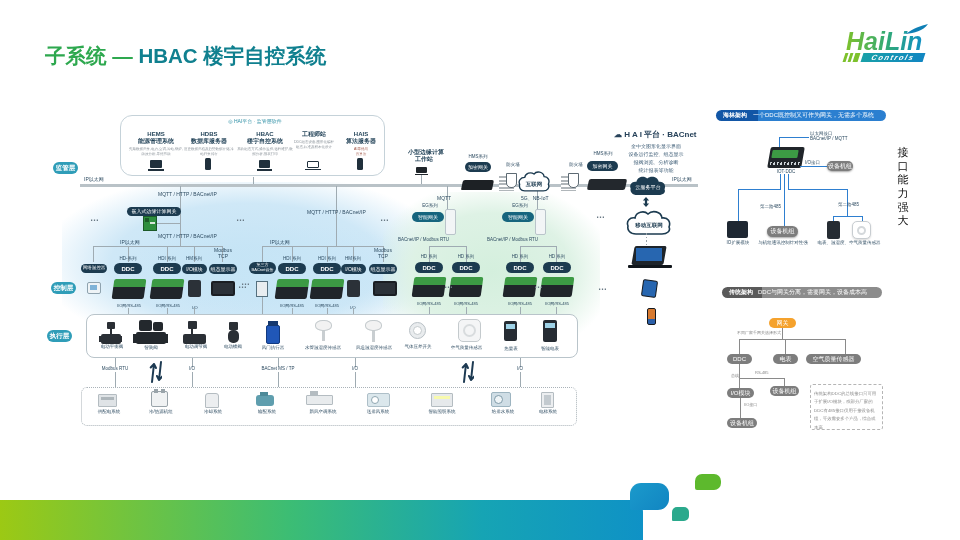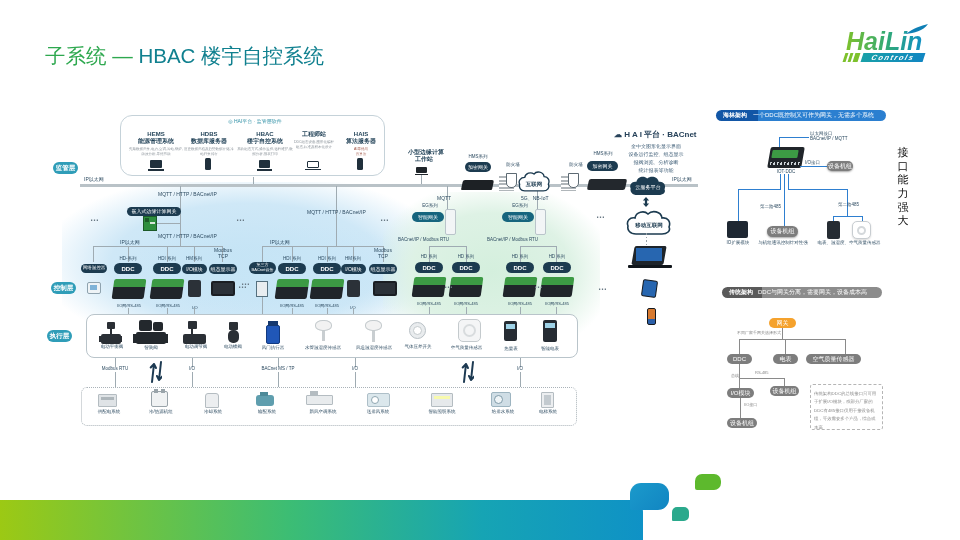--- a/index.html
+++ b/index.html
@@ -18,21 +18,21 @@
 .dots{color:#6a7a85;font-size:9px;font-weight:bold;letter-spacing:1px}
 </style>
 </head>
 <body>
 <div id="stage">
 
 <div style="left:62px;top:182px;width:370px;height:140px;background:radial-gradient(ellipse at 50% 58%,#c3e3f5 0%,#cfe8f7 52%,rgba(246,251,254,0) 80%)"></div>
 <div style="left:120px;top:225px;width:330px;height:100px;background:radial-gradient(ellipse at 50% 50%,#c7e5f6 0%,rgba(255,255,255,0) 72%)"></div>
 <div style="left:383px;top:192px;width:217px;height:145px;background:radial-gradient(ellipse at 50% 55%,#d4efdd 0%,#def2e5 52%,rgba(248,253,250,0) 80%)"></div>
 
-<div style="left:45px;top:42px;font-size:20.5px;font-weight:normal;white-space:nowrap"><span style="color:#2ea84f">子系统 — </span><span style="color:#10808f">HBAC 楼宇自控系统</span></div>
+<div style="left:45px;top:42px;font-size:20.5px;font-weight:bold;white-space:nowrap"><span style="color:#2ea84f">子系统 — </span><span style="color:#10808f">HBAC 楼宇自控系统</span></div>
 
 <div style="left:843px;top:22px;width:95px;height:42px">
  <div style="left:3px;top:5px;font-size:25px;font-weight:bold;font-style:italic;letter-spacing:0px;background:linear-gradient(90deg,#7dc12c 0%,#31a977 55%,#1090c4 100%);-webkit-background-clip:text;background-clip:text;color:transparent">HaiLin</div>
  <svg style="left:62px;top:2px" width="24" height="11" viewBox="0 0 24 11">
         <path d="M1 10 C8 4 16 2 23 0 C18 7 9 9 1 10 Z" fill="#0e7fb5"></path>
       </svg>
  <div style="left:1px;top:31px;width:3px;height:9px;background:#7dc12c;transform:skewX(-18deg)"></div>
  <div style="left:6px;top:31px;width:3px;height:9px;background:#7dc12c;transform:skewX(-18deg)"></div>
  <div style="left:11px;top:31px;width:5px;height:9px;background:#7dc12c;transform:skewX(-18deg)"></div>
  <div style="left:19px;top:31px;width:62px;height:9px;background:linear-gradient(90deg,#19a0a8,#1186c2);transform:skewX(-18deg);color:#fff;font-size:7.5px;font-weight:bold;font-style:italic;display:flex;align-items:center;justify-content:center;letter-spacing:1.5px">Controls</div>

